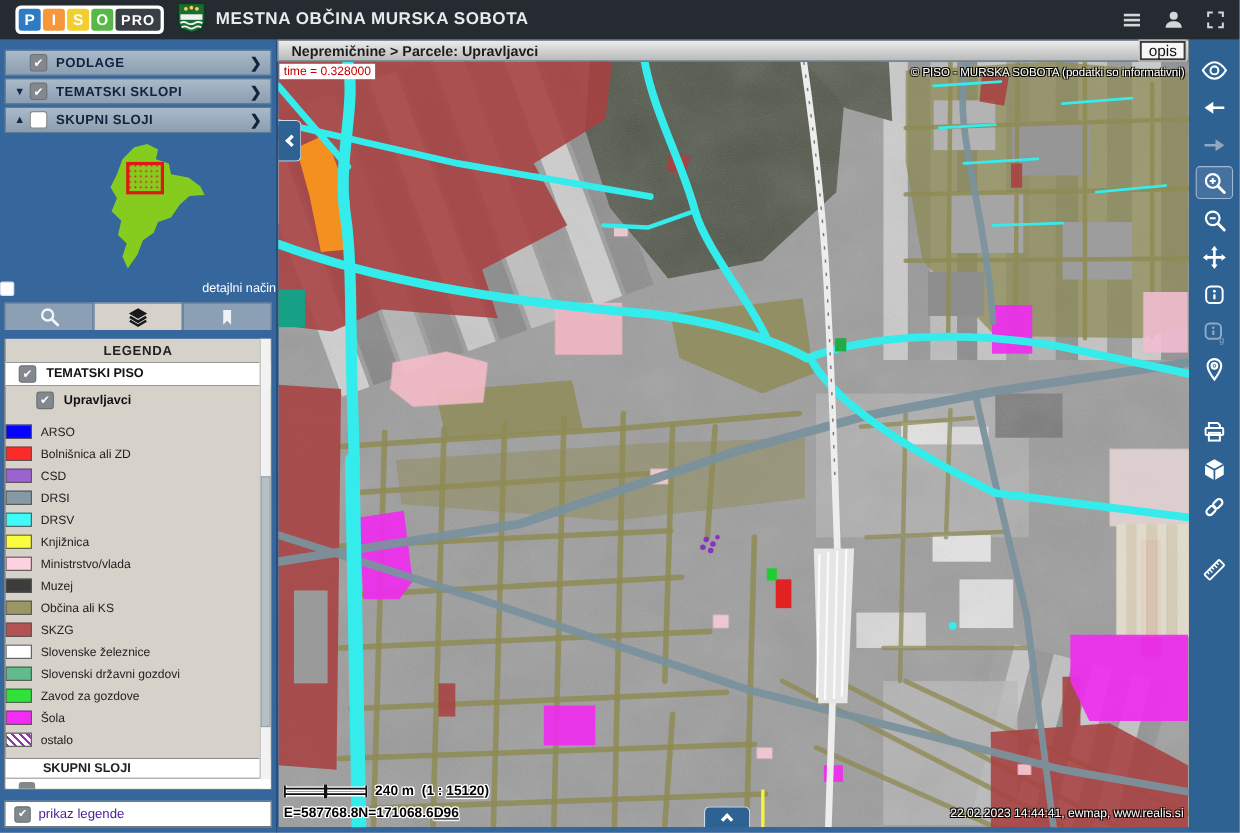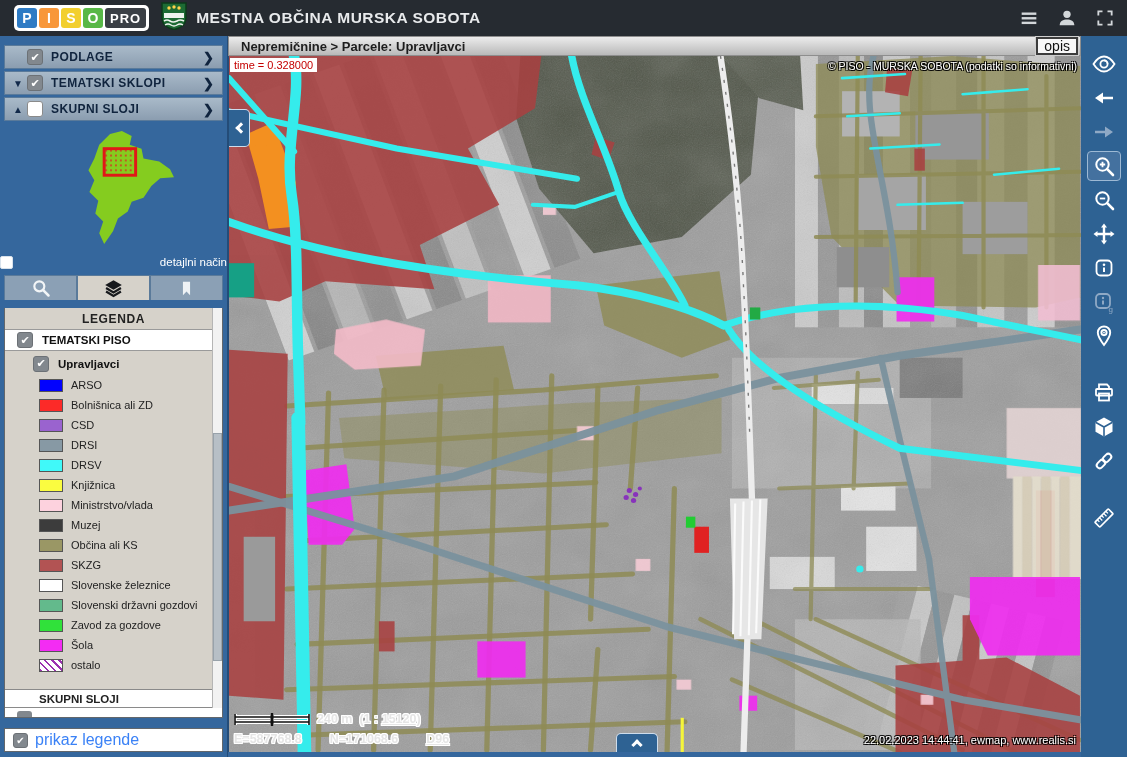--- a/index.html
+++ b/index.html
@@ -12,21 +12,21 @@
   .logo .lbox{width:20px;height:20px;border-radius:3px;margin-right:2px;color:#fff;font-weight:bold;font-size:14px;display:flex;align-items:center;justify-content:center}
   .logo .pro{height:20px;border-radius:3px;background:#3a3f45;color:#fff;font-weight:bold;font-size:13px;display:flex;align-items:center;padding:0 5px;letter-spacing:1px}
   .crest{margin-left:12px;margin-right:9px}
   #header .title{color:#e8eaec;font-weight:bold;font-size:15.5px;letter-spacing:.5px}
   .hicons{margin-left:auto;display:flex;align-items:center;gap:14px}
   .hicon{width:24px;height:24px;display:flex;align-items:center;justify-content:center;cursor:pointer;color:#d3d7da}
 
   #content{flex:1;display:flex;min-height:0}
 
   
-  #sidebar{width:228px;flex:none;background:#35679d;display:flex;flex-direction:column;border-right:1px solid #244c78}
+  #sidebar{width:252px;flex:none;background:#35679d;display:flex;flex-direction:column;border-right:1px solid #244c78}
   .panelbars{padding:9px 4px 2px 4px}
   .pbar{height:24px;margin-bottom:2px;background:linear-gradient(#a9bac9,#8b9db0);border:1px solid #5a7a9a;display:flex;align-items:center;padding:0 8px;cursor:pointer}
   .pbar .exp{width:14px;font-size:10px;color:#12294a;flex:none}
   .pbar .exp.down::before{content:"▼"}
   .pbar .exp.up::before{content:"▲"}
   .cb{width:16px;height:16px;border-radius:3px;flex:none;display:flex;align-items:center;justify-content:center;font-size:11px;cursor:pointer}
   .cb.on{background:#82888e;color:#fff;border:1px solid #6c7176}
   .cb.on::before{content:"✔"}
   .cb.off{background:#fff;border:1px solid #8a8a8a}
   .pbar .plabel{font-weight:bold;font-size:12px;color:#10243e;margin-left:8px;letter-spacing:.4px}
@@ -42,47 +42,47 @@
   .tab{flex:1;display:flex;align-items:center;justify-content:center;background:#8ba0b5;border:1px solid #5a7a9a;border-bottom:none;cursor:pointer}
   .tab.active{background:#d6d2ca}
 
   .legendwrap{flex:1;margin:8px 4px;background:#d6d2ca;border:1px solid #63676b;border-top:none;display:flex;flex-direction:column;min-height:0;position:relative}
   .lg-title{height:21px;display:flex;align-items:center;justify-content:center;font-weight:bold;font-size:12px;color:#222;letter-spacing:.6px;flex:none}
   .lg-grouprow{height:22px;background:#fff;border-top:1px solid #9a9a9a;border-bottom:1px solid #9a9a9a;display:flex;align-items:center;padding-left:8px;gap:9px;flex:none}
   .lg-grouprow b{font-size:11.5px;color:#111}
   .lg-layerrow{height:25px;display:flex;align-items:center;padding-left:28px;gap:9px;flex:none}
   .lg-layerrow b{font-size:11.5px;color:#111}
   .lg-items{flex:1;position:relative;overflow:hidden;padding:3px 0 0 0}
-  .lg-row{height:20px;display:flex;align-items:flex-start;padding-left:34px;gap:8px}
+  .lg-row{height:20px;display:flex;align-items:flex-end;gap:8px}
   .lg-swatch{width:24px;height:13px;border:1px solid #555;flex:none}
   .lg-swatch.hatch{background:repeating-linear-gradient(45deg,#9b30b0 0 2px,#ffffff 2px 5px)}
   .lg-label{font-size:11px;color:#222;white-space:nowrap}
   .lg-scroll{position:absolute;right:0;top:0;bottom:0;width:10px;background:#f2f2f2;border-left:1px solid #b5b5b5}
   .lg-thumb{position:absolute;left:0;right:0;top:125px;height:228px;background:#b7bfc6;border:1px solid #98a2aa;cursor:pointer}
   .lg-footer{flex:none}
   .lg-section{height:19px;background:#fff;border-top:1px solid #8a8a8a;border-bottom:1px solid #8a8a8a;display:flex;align-items:center;padding-left:34px;font-weight:bold;font-size:11.5px;color:#222}
   .lg-sliver{height:9px;background:#fff;position:relative}
   .lg-sliver i{position:absolute;left:12px;top:3px;width:15px;height:6px;background:#82888e;border-radius:3px 3px 0 0}
   .showlegend{height:24px;margin:2px 4px 5px 4px;background:#fff;border:1px solid #63676b;display:flex;align-items:center;gap:7px;padding-left:8px}
-  .showlegend span{font-size:16px;color:#3b82f6}
+  .showlegend span{font-size:12px;color:#4c1d95}
   .cb.small{width:15px;height:15px;font-size:10px}
 
   
   #mapcol{flex:1;display:flex;flex-direction:column;min-width:0;background:#35679d;padding-bottom:5px}
   #breadcrumb{height:20px;flex:none;background:linear-gradient(#ececec,#b9b9b9);border:1px solid #8e8e8e;display:flex;align-items:center;padding:0 2px 0 12px}
   #breadcrumb .crumb{font-weight:bold;font-size:13px;color:#1d1d1d}
   #opis{margin-left:auto;background:#f7f7f7;border:2px solid #3c3c3c;outline:1px solid #cfcfcf;font-weight:normal;font-size:14px;color:#111;padding:0px 6px;cursor:pointer;line-height:14px}
   #mapview{flex:1;position:relative;min-height:0;border-left:1px solid #244c78;overflow:hidden}
   #mapview svg.mapart{position:absolute;inset:0;width:100%;height:100%}
 
   .timechip{position:absolute;left:1px;top:2px;background:#fff;color:#c40000;font-size:11px;padding:1px 4px;font-family:"Liberation Sans",sans-serif}
   .copyright{position:absolute;right:4px;top:4px;color:#fff;font-size:10.5px;text-shadow:1px 1px 0 #000,-1px 1px 0 #000,1px -1px 0 #000,-1px -1px 0 #000}
-  .halo{color:#e5e5e5;font-weight:bold;font-size:12.5px;text-shadow:1px 1px 0 #fff,-1px 1px 0 #fff,1px -1px 0 #fff,-1px -1px 0 #fff,0 1px 0 #fff,0 -1px 0 #fff,1px 0 0 #fff,-1px 0 0 #fff}
+  .halo{color:#000000;font-weight:bold;font-size:12.5px;text-shadow:1px 1px 0 #fff,-1px 1px 0 #fff,1px -1px 0 #fff,-1px -1px 0 #fff,0 1px 0 #fff,0 -1px 0 #fff,1px 0 0 #fff,-1px 0 0 #fff}
   .scalerow{position:absolute;left:5px;bottom:26px;display:flex;align-items:center;gap:7px}
-  .coordsrow{position:absolute;left:5px;bottom:6px;display:flex;gap:28px}
+  .coordsrow{position:absolute;left:5px;bottom:6px;display:flex;gap:0}
   .underline{text-decoration:underline;cursor:pointer}
   .stamp{position:absolute;right:5px;bottom:6px;color:#fff;font-size:11px;text-shadow:1px 1px 0 #000,-1px 1px 0 #000,1px -1px 0 #000,-1px -1px 0 #000}
   .sidetab{position:absolute;left:0;top:53px;width:21px;height:38px;background:#2e6293;border:1px solid #cddcec;border-left:none;border-radius:0 5px 5px 0;display:flex;align-items:center;justify-content:center;cursor:pointer}
   .bottomtab{position:absolute;left:387px;bottom:0;width:42px;height:19px;background:#2e6293;border:1px solid #cddcec;border-bottom:none;border-radius:5px 5px 0 0;display:flex;align-items:center;justify-content:center;cursor:pointer}
   .chevgl{width:8px;height:8px;border-left:3px solid #fff;border-top:3px solid #fff}
   .chevgl.left{transform:rotate(-45deg);margin-left:4px}
   .chevgl.up{transform:rotate(45deg);margin-top:4px}
 
   
   #toolbar{width:46px;flex:none;background:#2e6293;display:flex;flex-direction:column;align-items:center;padding-top:13px}

